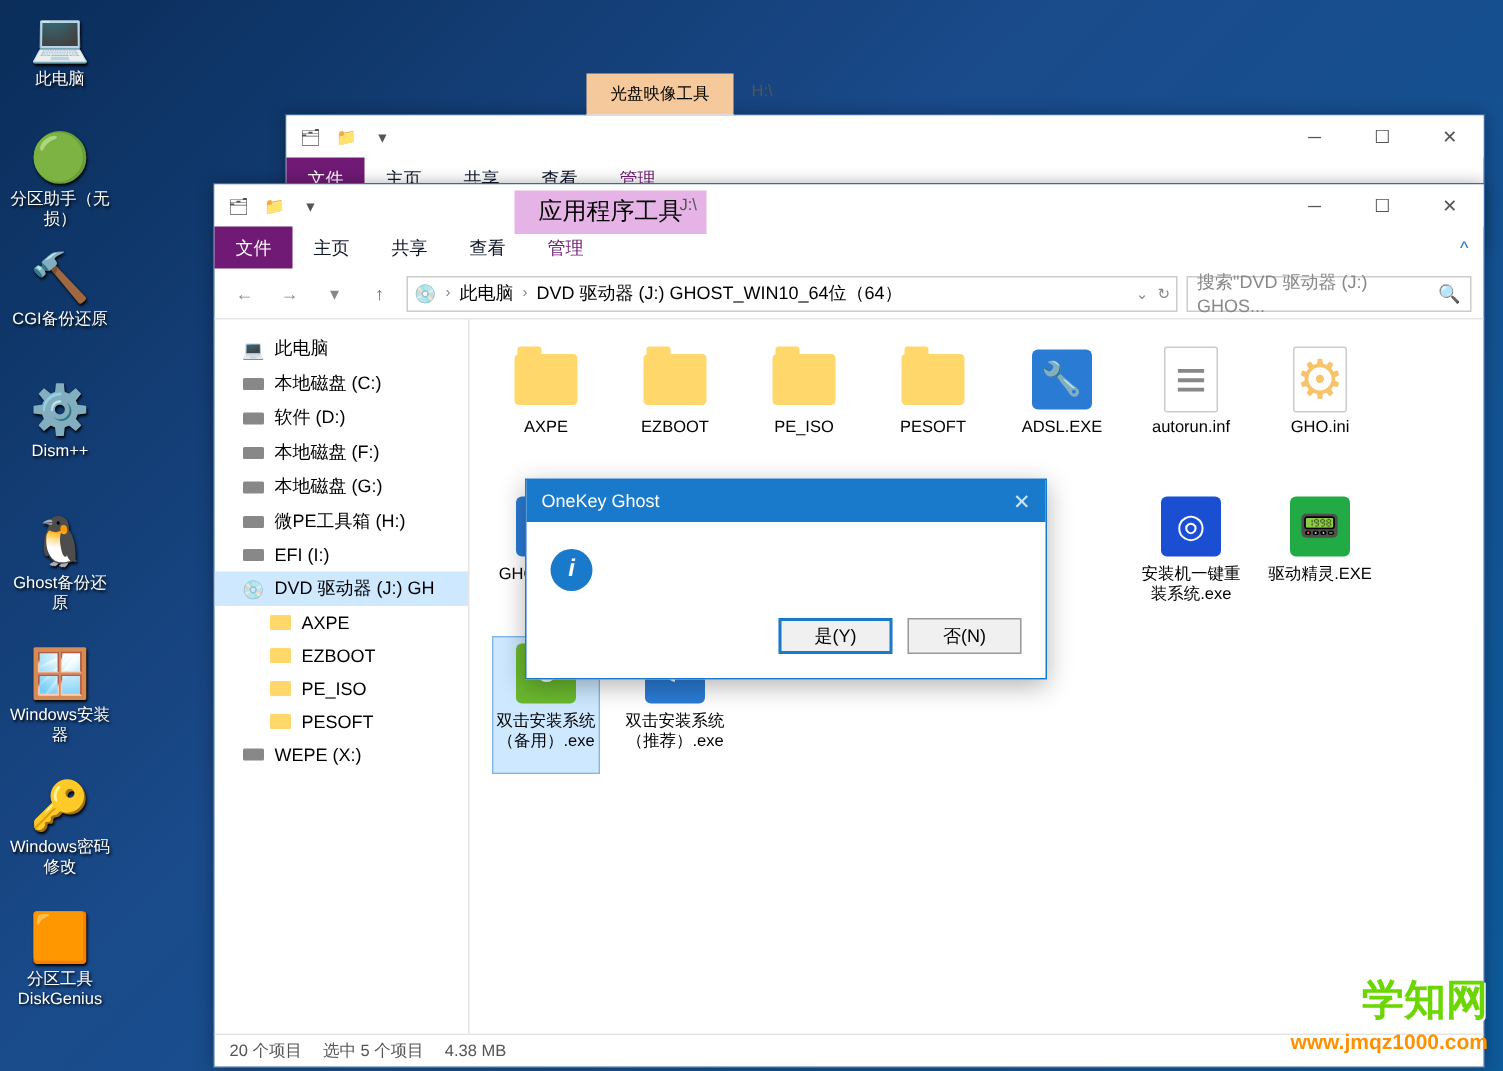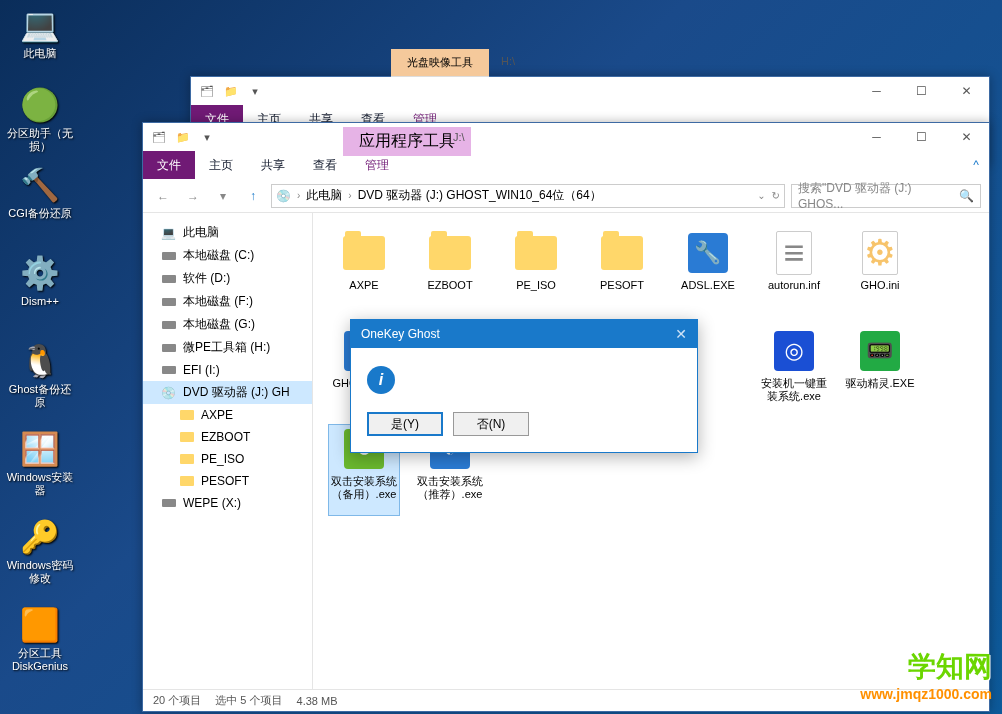--- a/index.html
+++ b/index.html
@@ -56,21 +56,21 @@
 
 .statusbar { height: 22px; border-top: 1px solid #e5e5e5; display: flex; align-items: center; padding: 0 10px; font-size: 11px; color: #555; gap: 14px; }
 
 
 .dialog { position: absolute; top: 308px; left: 350px; width: 348px; background: #fff; border: 1px solid #1979ca; z-index: 10; box-shadow: 0 4px 16px rgba(0,0,0,.3); margin-top: 11px; }
 .dlg-title { height: 28px; background: #1979ca; color: #fff; display: flex; align-items: center; padding: 0 10px; font-size: 12px; }
 .dlg-close { margin-left: auto; color: #cfe3f7; font-size: 14px; }
 .dlg-body { padding: 18px 16px 10px; display: flex; gap: 14px; }
 .info-ic { width: 28px; height: 28px; border-radius: 50%; background: #1979ca; color: #fff; display: flex; align-items: center; justify-content: center; font-size: 16px; font-weight: bold; font-style: italic; }
 .dlg-text { font-size: 12px; line-height: 22px; color: #222; }
-.dlg-buttons { display: flex; gap: 10px; padding: 8px 16px 16px; }
+.dlg-buttons { display: flex; justify-content: flex-end; gap: 10px; padding: 8px 16px 16px; }
 .dlg-btn { width: 76px; height: 24px; border: 1px solid #999; background: #f0f0f0; font-size: 12px; cursor: pointer; }
 .dlg-btn.primary { border: 2px solid #1979ca; }
 
 .watermark { position: absolute; bottom: 12px; right: 10px; text-align: right; z-index: 20; }
 .wm1 { font-size: 28px; font-weight: bold; color: #6bd600; text-shadow: 1px 1px 0 #fff; }
 .wm2 { font-size: 14px; color: #ff9000; font-weight: bold; }
 </style>
 </head>
 <body>
 

